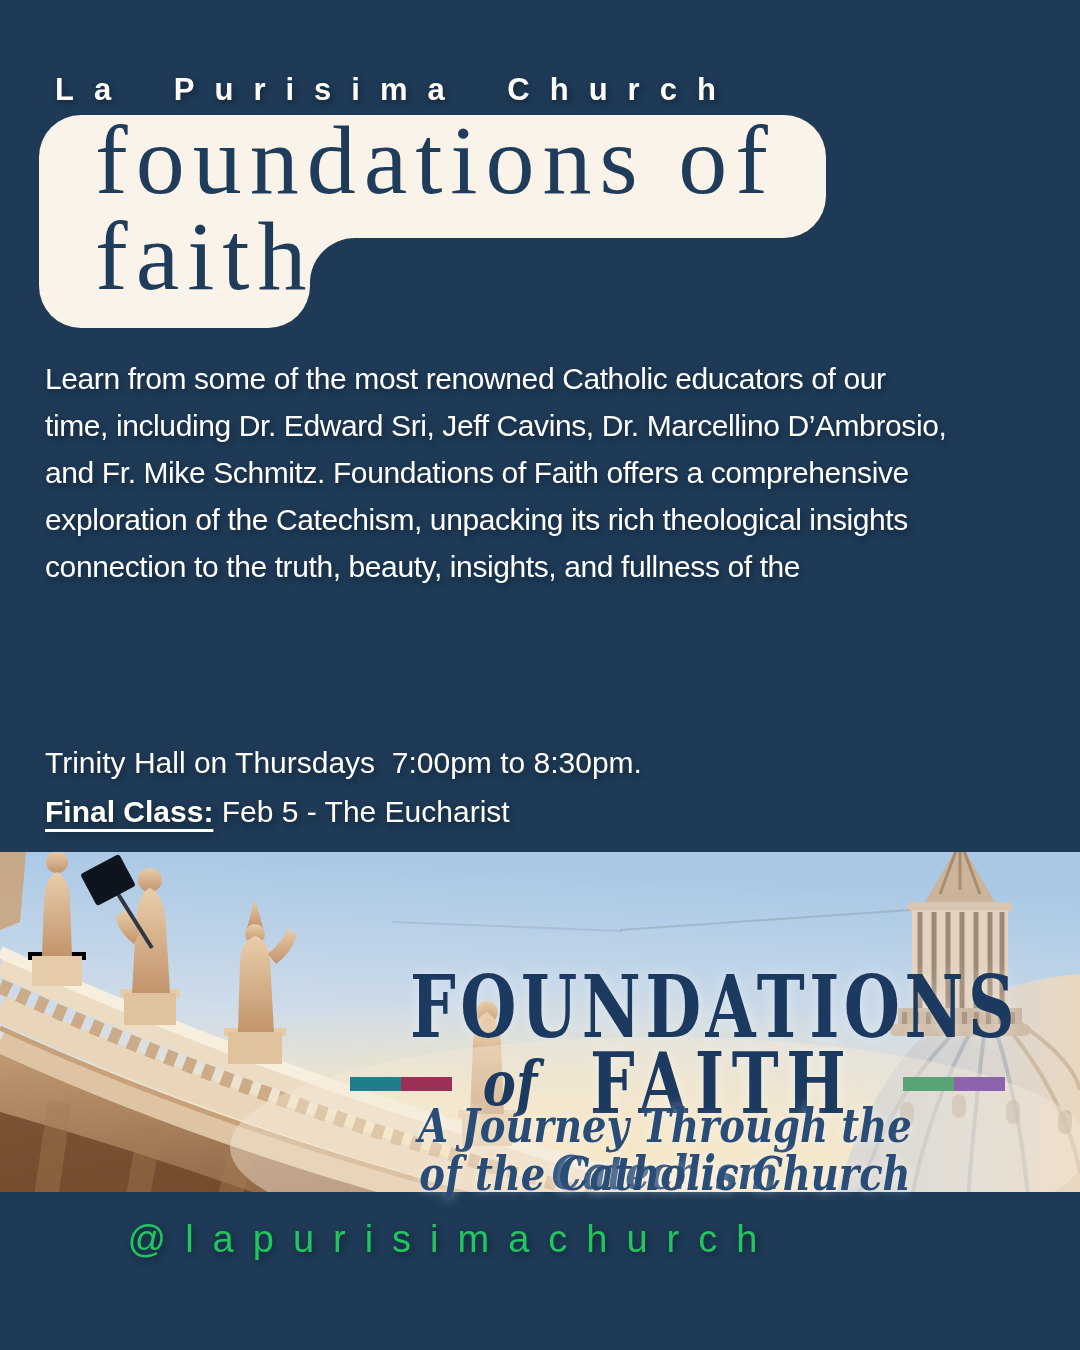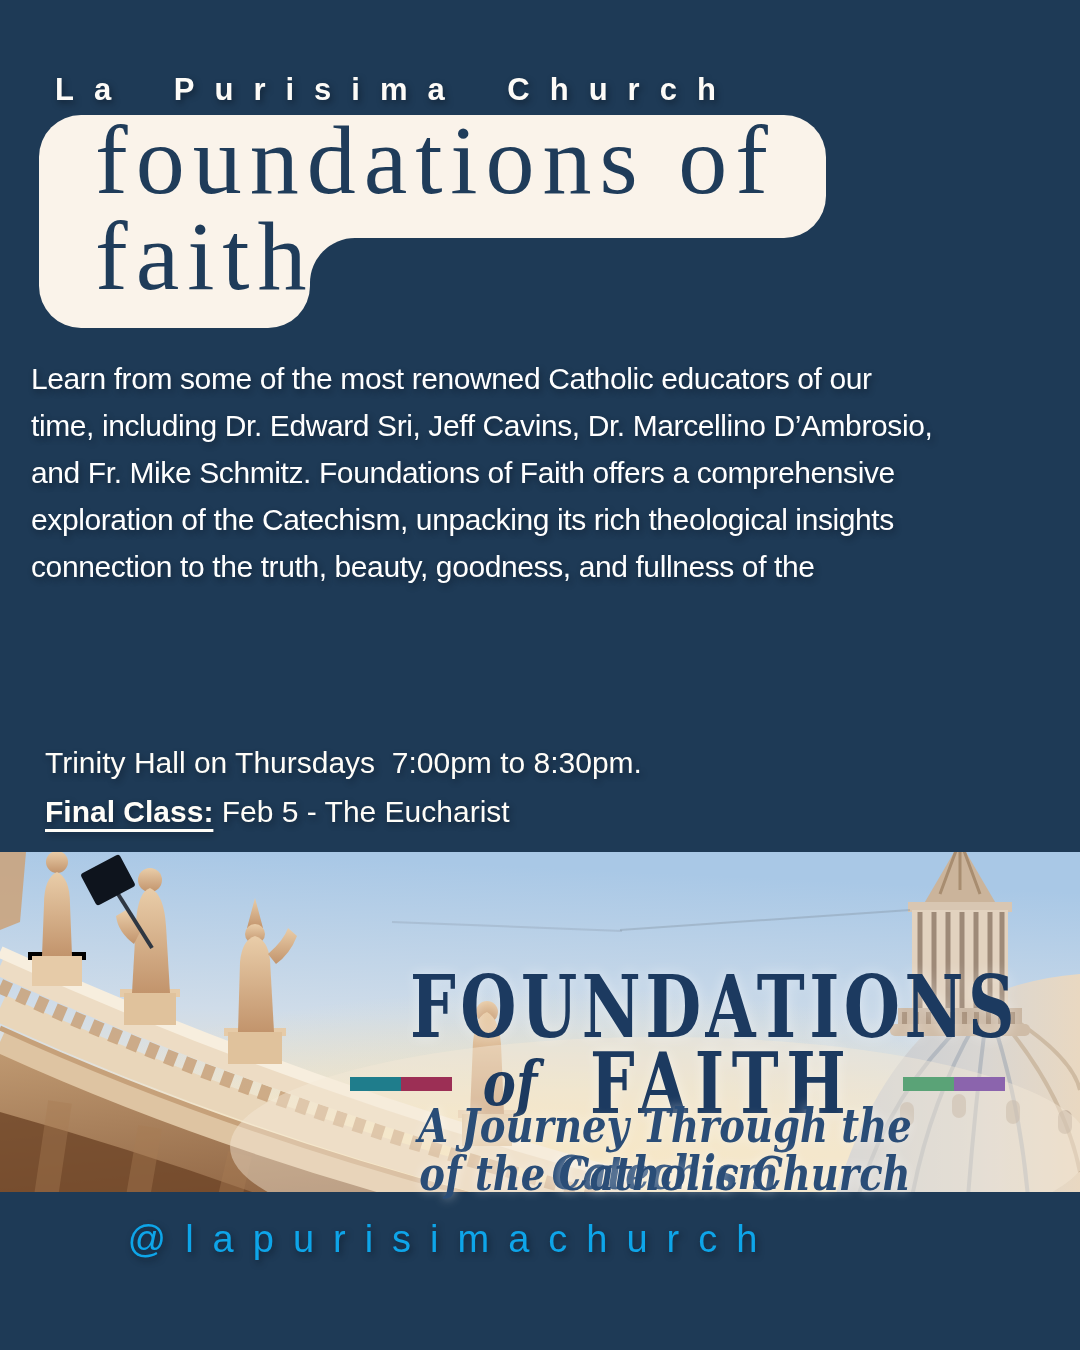--- a/index.html
+++ b/index.html
@@ -21,21 +21,21 @@
     background:#faf3ea;border-radius:0 0 42px 42px;}
   .shape-fillet-bg{position:absolute;left:310px;top:238px;width:45px;height:45px;background:#faf3ea;}
   .shape-fillet-cut{position:absolute;left:310px;top:238px;width:45px;height:45px;
     background:#1e3a56;border-top-left-radius:45px;}
   .title-text{
     position:absolute;left:95px;top:112px;
     font-family:Liberation Serif, serif;font-weight:normal;
     font-size:98px;line-height:96px;letter-spacing:8px;color:#1f3c5a;
   }
   
-  .body-text{position:absolute;left:31px;top:355px;color:#ffffff;
+  .body-text{position:absolute;left:45px;top:355px;color:#ffffff;
     font-size:30px;line-height:47px;letter-spacing:-.4px;
     text-shadow:2px 3px 6px rgba(8,16,26,.45);}
   .body-text div{white-space:pre;}
   
   .events{position:absolute;left:45px;top:738px;color:#fffdf8;font-size:30px;line-height:49px;
     text-shadow:2px 3px 6px rgba(8,16,26,.45);}
   .events .line{white-space:pre;}
   .final-label{font-weight:bold;text-decoration:underline;text-decoration-thickness:3px;text-underline-offset:7px;}
   
   .banner{position:absolute;left:0;top:852px;width:1080px;height:427px;overflow:hidden;}
@@ -58,21 +58,21 @@
   .b-faith{font-weight:bold;font-size:84px;line-height:1;letter-spacing:10px;
     transform:scaleX(.75);margin-right:6px;
     text-shadow:0 0 16px rgba(255,255,255,.45);}
   .b-tag{position:absolute;width:100%;color:#2a4d77;
     font-style:italic;font-weight:bold;font-size:47px;line-height:1;
     transform:scaleX(.82);text-shadow:0 0 12px rgba(255,255,255,.5);}
   .b-tag1{top:250px;}
   .b-tag2{top:298px;}
   
   .footer-handle{position:absolute;left:0;top:1218px;width:904px;text-align:center;
-    color:#0ea5e9;font-size:38px;letter-spacing:19px;
+    color:#22c55e;font-size:38px;letter-spacing:19px;
     text-shadow:2px 3px 6px rgba(8,16,26,.5);}
 </style>
 </head>
 <body>
 
 <div class="poster">
 
   <div class="church-name">La Purisima Church</div>
 
   <div class="shape-wide"></div>
@@ -82,21 +82,21 @@
   <div class="title-text">
     <div>foundations of</div>
     <div>faith</div>
   </div>
 
   <div class="body-text">
     <div>Learn from some of the most renowned Catholic educators of our</div>
     <div>time, including Dr. Edward Sri, Jeff Cavins, Dr. Marcellino D’Ambrosio,</div>
     <div>and Fr. Mike Schmitz. Foundations of Faith offers a comprehensive</div>
     <div>exploration of the Catechism, unpacking its rich theological insights</div>
-    <div>connection to the truth, beauty, goodness, and fullness of the</div>
+    <div>connection to the truth, beauty, insights, and fullness of the</div>
   </div>
 
   <div class="events">
     <div class="line">Trinity Hall on Thursdays  7:00pm to 8:30pm.</div>
     <div class="line"><span class="final-label">Final Class:</span><span> Feb 5 - The Eucharist</span></div>
   </div>
 
   <div class="banner">
     <svg width="1080" height="340" viewBox="0 0 1080 340">
       <defs>

